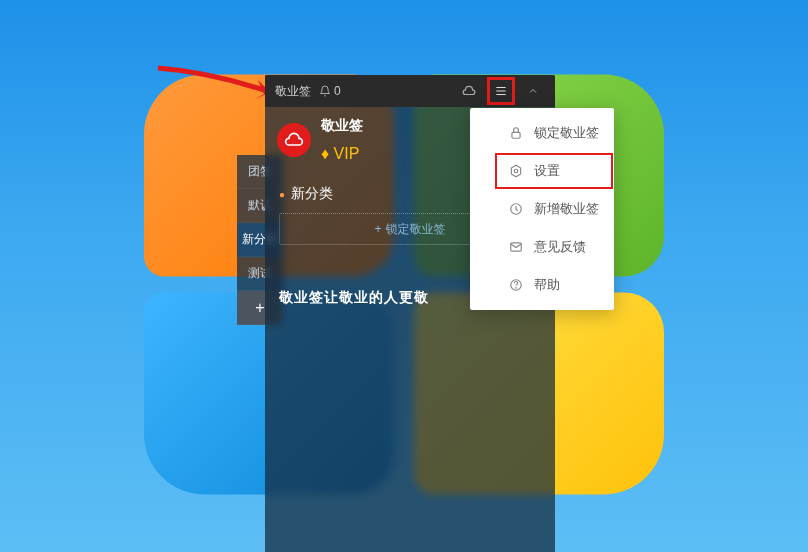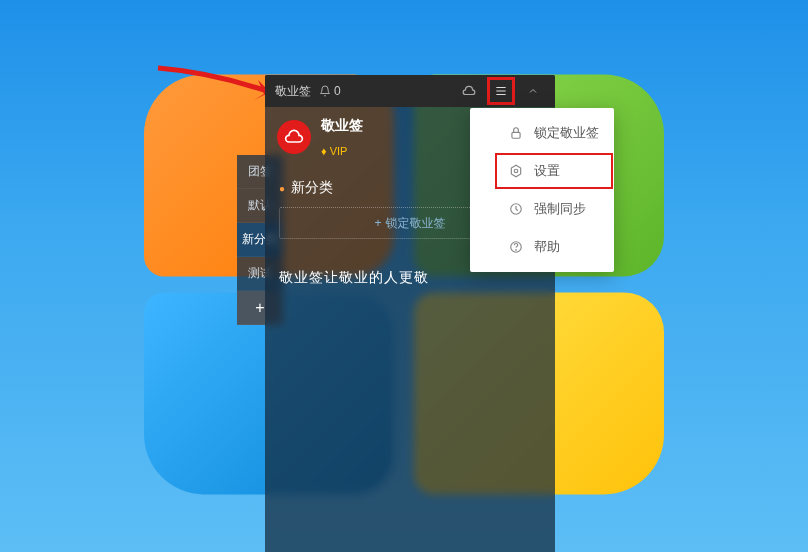--- a/index.html
+++ b/index.html
@@ -22,36 +22,36 @@
     
     .titlebar { height: 32px; background: #2a2a2a; display: flex; align-items: center; padding: 0 10px; color: #ccc; font-size: 12px; gap: 8px; }
     .titlebar .spacer { flex: 1; }
     .titlebar .tbtn { width: 24px; height: 24px; display: flex; align-items: center; justify-content: center; cursor: pointer; color: #aaa; }
     .titlebar .tbtn.hl { outline: 3px solid #e21b1b; outline-offset: -1px; }
     
     .userrow { display: flex; align-items: center; padding: 10px 12px; gap: 10px; }
     .avatar { width: 34px; height: 34px; border-radius: 50%; background: #e21b1b; display: flex; align-items: center; justify-content: center; }
     .userinfo { display: flex; flex-direction: column; }
     .username { color: #fff; font-size: 14px; font-weight: 600; }
-    .vip { color: #ffc107; font-size: 11px; margin-top: 10px; }
+    .vip { color: #ffc107; font-size: 16px; margin-top: 10px; }
     .vip::before { content: "♦ "; }
     
     
     .tabcol { position: absolute; left: 237px; top: 155px; width: 46px; display: flex; flex-direction: column; gap: 0; }
     .tabcol .tab { height: 34px; background: rgba(30,50,70,0.78); color: #c9d4de; font-size: 12px; display: flex; align-items: center; justify-content: center; cursor: pointer; border-bottom: 1px solid rgba(255,255,255,0.05); }
     .tabcol .tab.active { background: #1f4a6e; color: #fff; }
     .tabcol .tab.add { background: #4a5560; color: #fff; font-size: 16px; }
     
     .main { flex: 1; padding: 8px 14px; }
     .category { color: #fff; font-size: 14px; padding: 4px 0 10px; display: flex; align-items: center; gap: 6px; }
     .category::before { content: "●"; color: #ff9a3c; font-size: 10px; }
     
     .addbox { border: 1px dotted rgba(255,255,255,0.35); height: 32px; display: flex; align-items: center; justify-content: center; color: #8ab4d0; font-size: 12px; gap: 4px; cursor: pointer; border-radius: 2px; }
     
-    .slogan { color: #fff; font-size: 14px; margin-top: 30px; letter-spacing: 1px; white-space: nowrap; }
+    .slogan { color: #fff; font-size: 14px; margin-top: 44px; letter-spacing: 1px; white-space: nowrap; font-weight: bold; }
     
     
     .menu { position: absolute; left: 470px; top: 108px; width: 144px; background: #fff; border-radius: 2px; box-shadow: 0 4px 20px rgba(0,0,0,0.25); padding: 6px 0; }
     .menu .item { height: 38px; display: flex; align-items: center; padding: 0 14px; gap: 10px; color: #555; font-size: 13px; cursor: pointer; margin-left: 24px; }
     .menu .item.hl { outline: 2px solid #e21b1b; outline-offset: -3px; text-align: center; }
     .menu .icon { width: 16px; height: 16px; display: flex; align-items: center; justify-content: center; color: #888; flex-shrink: 0; }
     
     svg { display: block; }
   </style>
 </head>
@@ -152,21 +152,30 @@
       </span>
     <span>设置</span>
   </div>
   <div class="item">
     <span class="icon">
         <svg width="14" height="14" viewBox="0 0 24 24" fill="none" stroke="currentColor" stroke-width="2">
           <circle cx="12" cy="12" r="9"></circle>
           <path d="M12 7v5l3 3"></path>
         </svg>
       </span>
-    <span>强制同步</span>
+    <span>新增敬业签</span>
+  </div>
+  <div class="item">
+    <span class="icon">
+        <svg width="14" height="14" viewBox="0 0 24 24" fill="none" stroke="currentColor" stroke-width="2">
+          <rect x="3" y="5" width="18" height="14" rx="2"></rect>
+          <polyline points="3 7 12 13 21 7"></polyline>
+        </svg>
+      </span>
+    <span>意见反馈</span>
   </div>
   <div class="item">
     <span class="icon">
         <svg width="14" height="14" viewBox="0 0 24 24" fill="none" stroke="currentColor" stroke-width="2">
           <circle cx="12" cy="12" r="9"></circle>
           <path d="M9 9a3 3 0 116 0c0 2-3 2-3 4"></path>
           <circle cx="12" cy="17" r="0.5" fill="currentColor"></circle>
         </svg>
       </span>
     <span>帮助</span>

